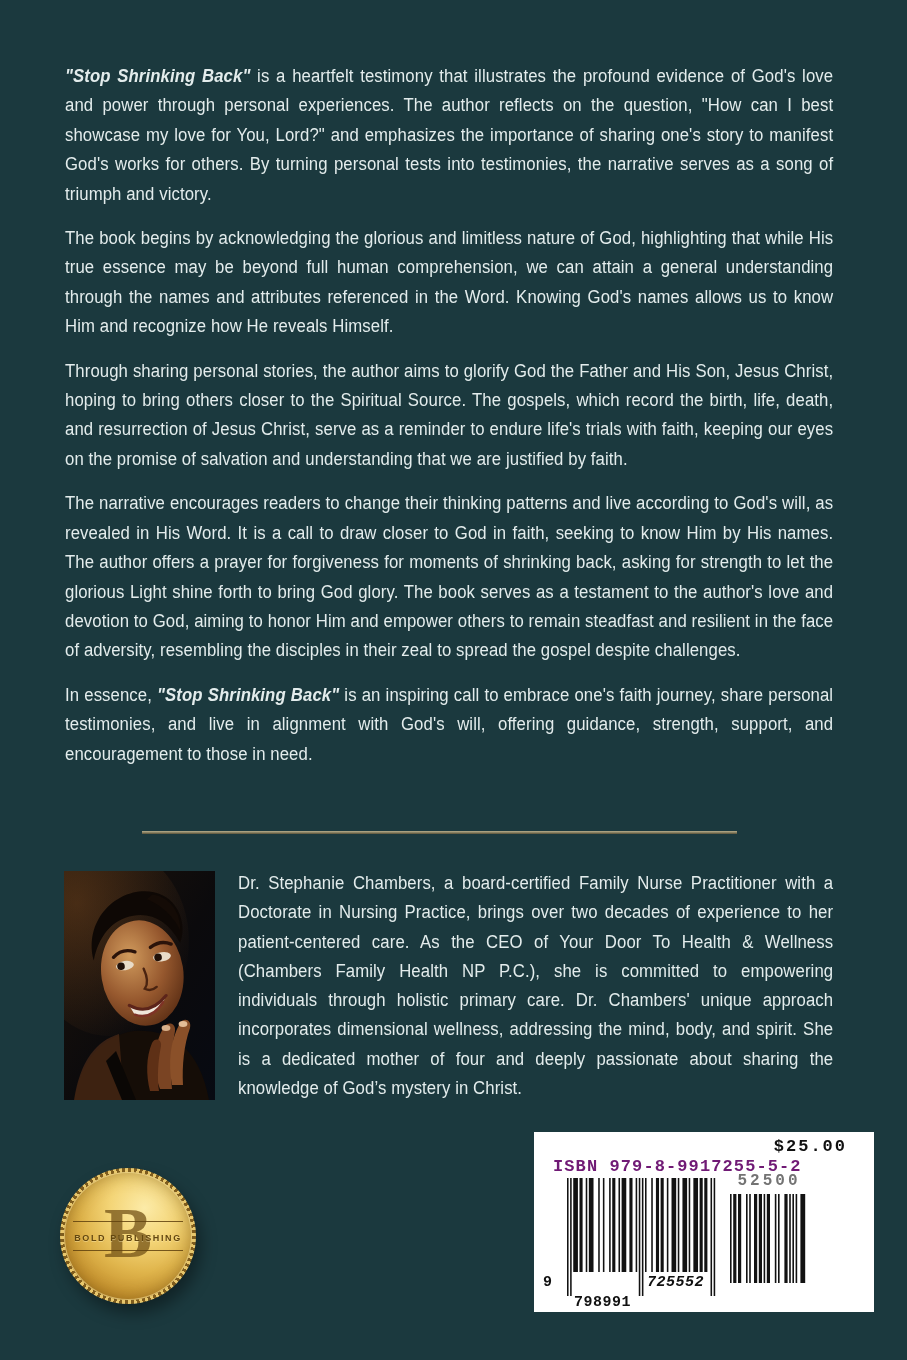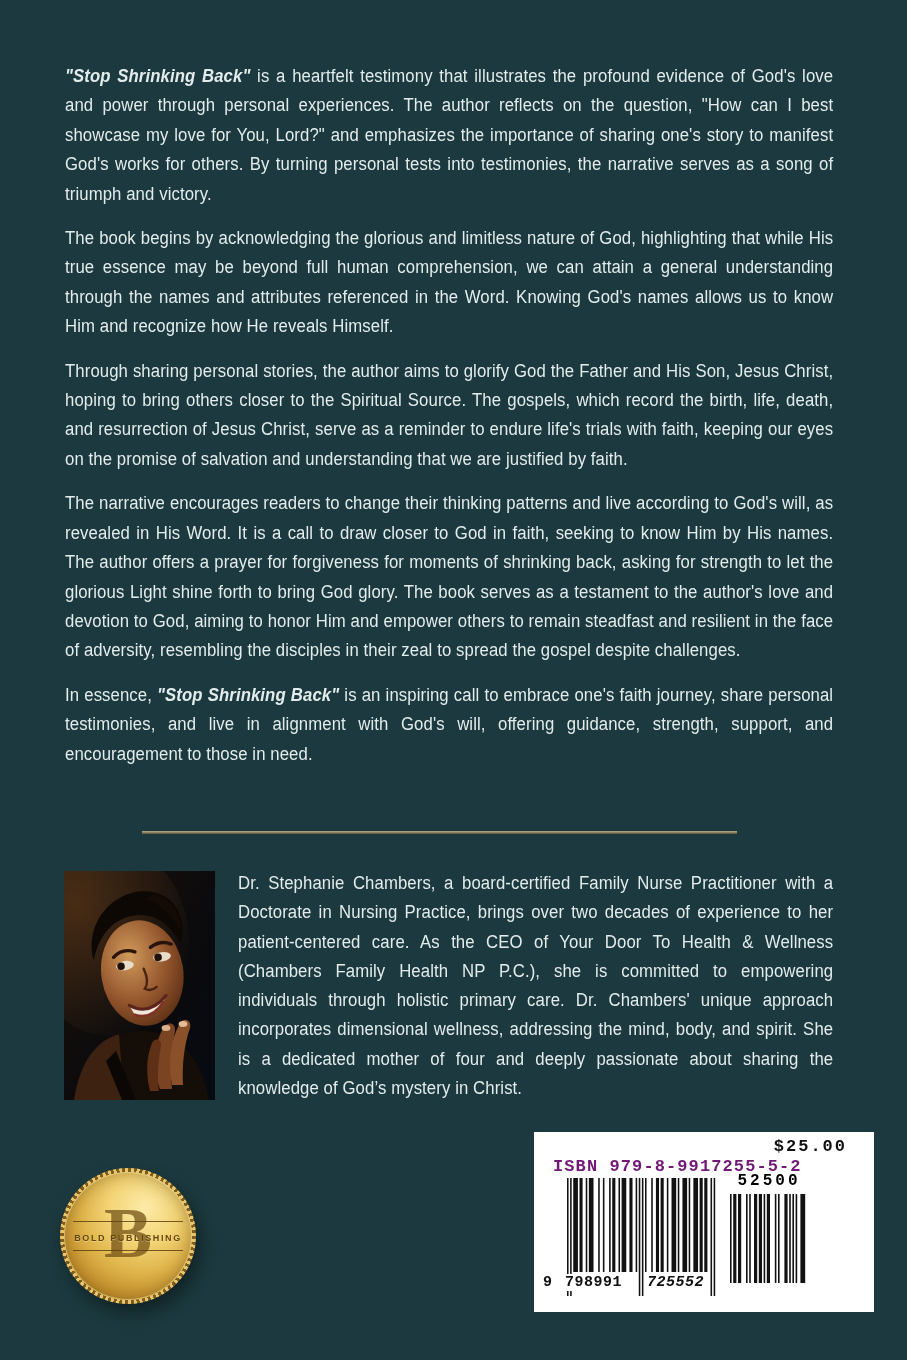--- a/index.html
+++ b/index.html
@@ -72,26 +72,26 @@
     font-family:"Liberation Mono",monospace;font-size:17px;font-weight:700;
     letter-spacing:1.1px;color:#701a75;white-space:nowrap;
   }
   .bc-main{position:absolute;left:33px;top:46px;}
   .bc-digit{
     position:absolute;top:142px;background:#fff;padding:0 1px;
     font-family:"Liberation Mono",monospace;font-size:15px;font-weight:700;color:#111;
     letter-spacing:0.5px;
   }
   .bc-d1{left:8px;}
-  .bc-d2{left:30px;}
+  .bc-d2{left:39px;margin-top:20px;}
   .bc-d3{left:112px;font-style:italic;}
   .bc-sup-text{
     position:absolute;left:196px;top:40px;width:78px;text-align:center;
     font-family:"Liberation Mono",monospace;font-size:16px;font-weight:700;
-    letter-spacing:3px;color:#000000;white-space:nowrap;
+    letter-spacing:3px;color:#737373;white-space:nowrap;
   }
   .bc-sup{position:absolute;left:196px;top:62px;}
 </style>
 </head>
 <body>
 
 <div class="cover">
 
   <div class="synopsis">
     <p><span class="lead">"Stop Shrinking Back"</span><span> is a heartfelt testimony that illustrates the profound evidence of God's love and power through personal experiences. The author reflects on the question, "How can I best showcase my love for You, Lord?" and emphasizes the importance of sharing one's story to manifest God's works for others. By turning personal tests into testimonies, the narrative serves as a song of triumph and victory.</span></p>

